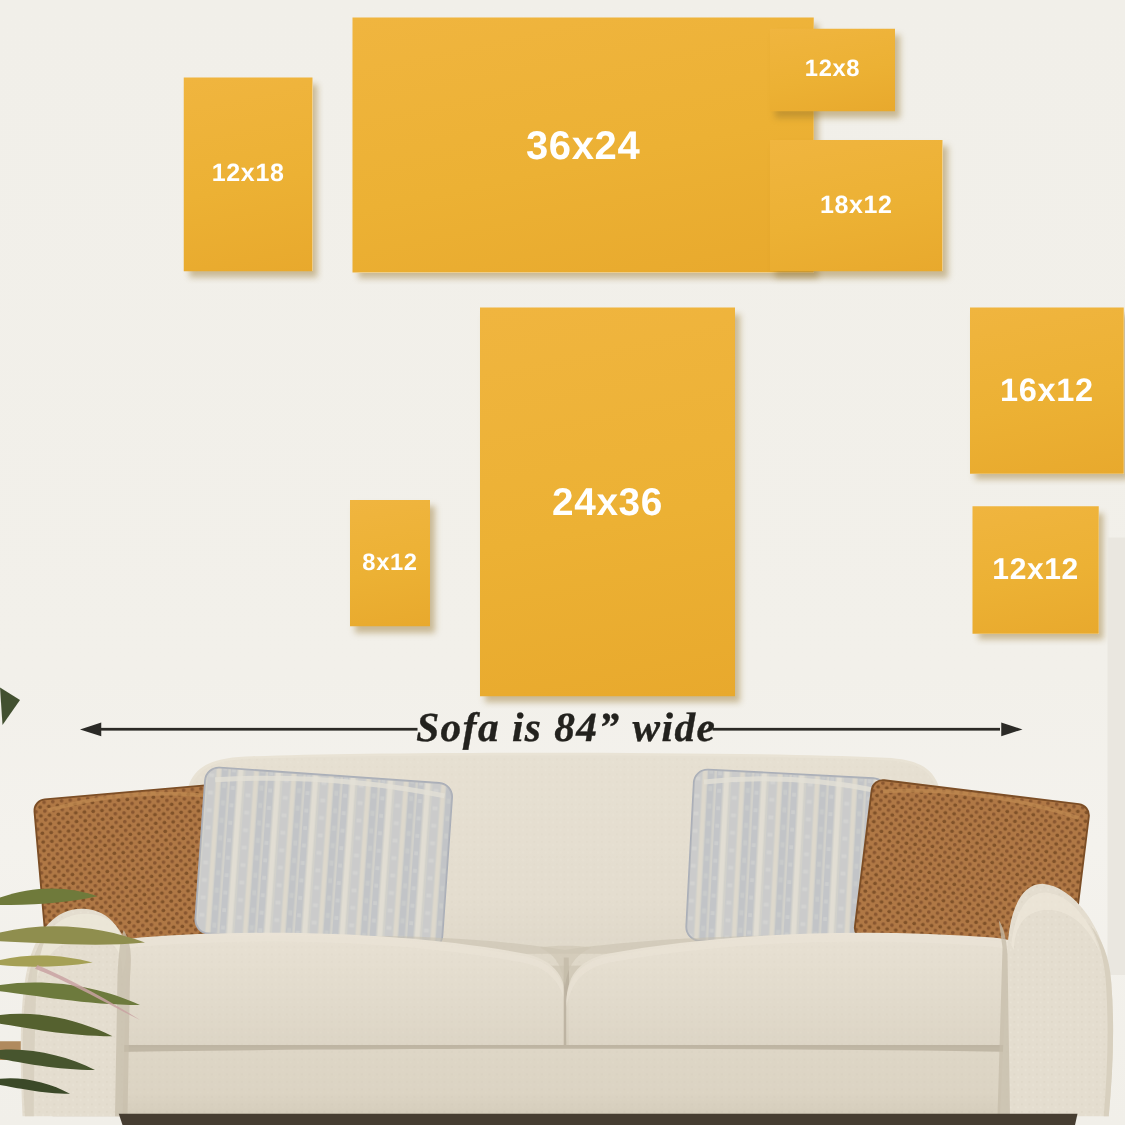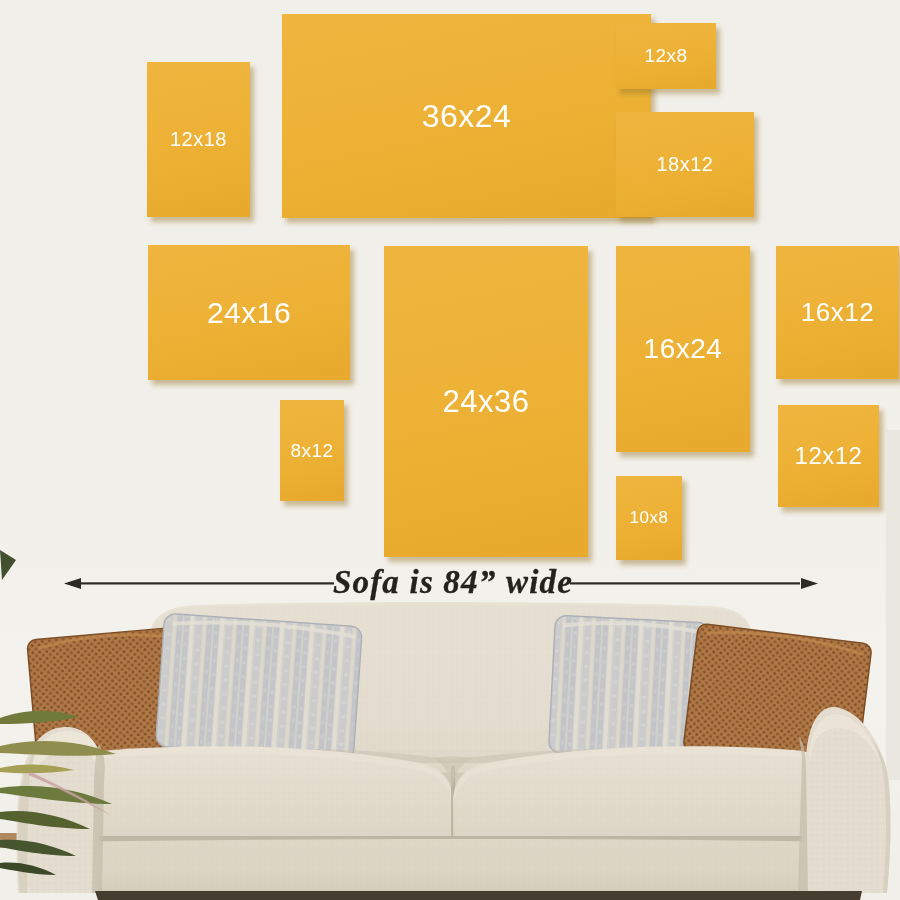--- a/index.html
+++ b/index.html
@@ -1,46 +1,43 @@
 <!DOCTYPE html>
 <html><head>
 <meta charset="utf-8">
 <style>
 html,body{margin:0;padding:0;background:#f2f0ea}
 #stage{position:relative;width:900px;height:900px;overflow:hidden;background:linear-gradient(180deg,#f1efe9 0%,#f2f0ea 60%,#f4f2ed 75%,#f1efe9 100%);font-family:"Liberation Sans",sans-serif}
-.fr{position:absolute;background:linear-gradient(168deg,#f0b53f 0%,#ecb134 55%,#e8a92d 100%);color:#fff;font-weight:normal;display:flex;align-items:center;justify-content:center;box-shadow:4px 5px 5px rgba(150,118,45,.45);letter-spacing:.5px}
+.fr{position:absolute;background:linear-gradient(168deg,#f0b53f 0%,#ecb134 55%,#e8a92d 100%);color:#fff;font-weight:bold;display:flex;align-items:center;justify-content:center;box-shadow:4px 5px 5px rgba(150,118,45,.45);letter-spacing:.5px}
 svg{position:absolute;left:0;top:0}
 </style>
 </head>
 <body>
 <div id="stage">
 
 <div class="fr" style="left:147px;top:62px;width:103px;height:155px;font-size:20px">12x18</div>
 
 <div class="fr" style="left:282px;top:14px;width:369px;height:204px;font-size:32px">36x24</div>
 
 <div class="fr" style="left:616px;top:23px;width:100px;height:66px;font-size:19px">12x8</div>
 
 <div class="fr" style="left:616px;top:112px;width:138px;height:105px;font-size:20px">18x12</div>
 
 
-<div class="fr" style="left:148px;top:245px;width:202px;height:135px;font-size:30px">24x16</div>
 
 <div class="fr" style="left:384px;top:246px;width:204px;height:311px;font-size:31px">24x36</div>
 
-<div class="fr" style="left:616px;top:246px;width:134px;height:206px;font-size:28px">16x24</div>
 
 <div class="fr" style="left:776px;top:246px;width:123px;height:133px;font-size:26px">16x12</div>
 
 
 <div class="fr" style="left:280px;top:400px;width:64px;height:101px;font-size:19px">8x12</div>
 
 <div class="fr" style="left:778px;top:405px;width:101px;height:102px;font-size:24px">12x12</div>
 
-<div class="fr" style="left:616px;top:476px;width:66px;height:84px;font-size:17px">10x8</div>
 <svg width="900" height="900" viewBox="0 0 900 900">
 <defs>
 <pattern id="brownpat" width="7" height="7" patternUnits="userSpaceOnUse">
 <rect width="7" height="7" fill="#b07845"></rect>
 <circle cx="1.8" cy="1.8" r="1.5" fill="#7f5129"></circle>
 <circle cx="5.3" cy="5.3" r="1.5" fill="#885630"></circle>
 </pattern>
 <pattern id="graypat" width="30" height="14" patternUnits="userSpaceOnUse">
 <rect width="30" height="14" fill="#d1d1cc"></rect>
 <rect x="0" width="5" height="14" fill="#bfc3c9"></rect>

